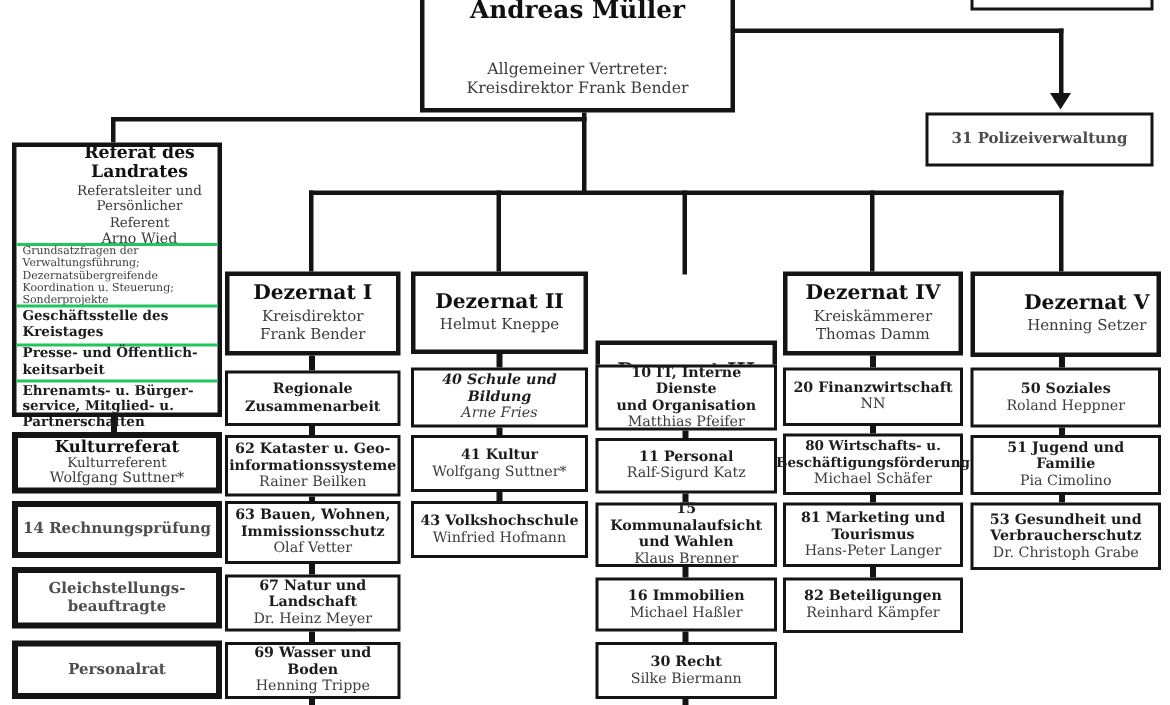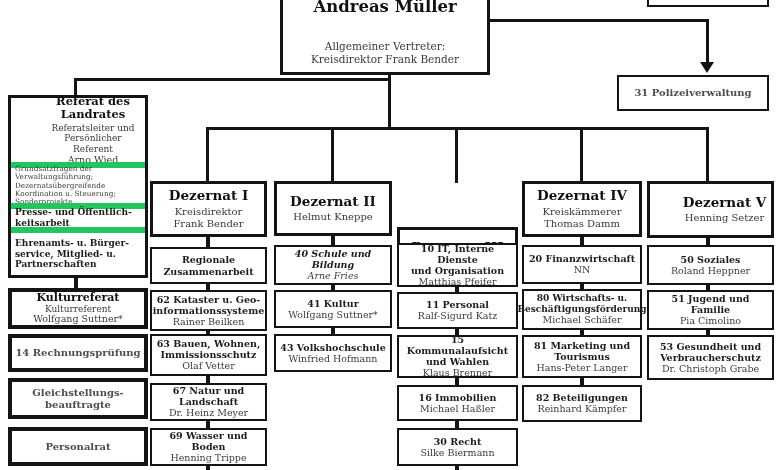--- a/index.html
+++ b/index.html
@@ -15,21 +15,21 @@
   .u-person{font-size:9.5px;line-height:1.15;color:#3c3c3c;margin-top:1px;}
   .hd-title{font-weight:bold;font-size:13.5px;line-height:1.15;color:#111;}
   .hd-person{font-size:10px;line-height:1.2;color:#3a3a3a;margin-top:2px;}
   .muted{color:#4d4d4d;}
   .hline,.vline{position:absolute;background:#141414;}
   .arrow-down{position:absolute;width:0;height:0;border-left:7px solid transparent;
               border-right:7px solid transparent;border-top:11px solid #141414;}
   
   .ref{justify-content:flex-start;align-items:stretch;}
   .ref-sec{box-sizing:border-box;width:100%;padding:1px 4px;text-align:left;}
-  .ref-sec + .ref-sec{border-top:6px solid #22c55e;}
+  .ref-sec + .ref-sec{border-top:2px solid #22c55e;}
   .ref-head{text-align:center;display:flex;flex-direction:column;justify-content:center;height:64px;padding-left:34px;}
   .ref-title{font-weight:bold;font-size:11.5px;line-height:1.18;color:#111;}
   .ref-sub{font-size:9px;line-height:1.18;color:#3a3a3a;margin-top:1px;}
   .ref-person{font-size:9.5px;color:#3a3a3a;line-height:1.15;}
   .ref-tasks{font-size:7.3px;line-height:1.1;color:#3c3c3c;height:41px;display:flex;flex-direction:column;justify-content:center;}
   .ref-bold{font-weight:bold;font-size:9px;line-height:1.2;color:#1c1c1c;display:flex;flex-direction:column;justify-content:center;}
 </style>
 </head>
 <body>
 
@@ -99,20 +99,24 @@
 Persönlicher Referent</div>
       <div class="ref-person">Arno Wied</div>
     </div>
     <div class="ref-sec ref-tasks">
       <div class="pre">Grundsatzfragen der
 Verwaltungsführung;
 Dezernatsübergreifende
 Koordination u. Steuerung;
 Sonderprojekte</div>
     </div>
+    <div class="ref-sec ref-bold" style="height:26px;">
+      <div class="pre">Geschäftsstelle des
+Kreistages</div>
+    </div>
     <div class="ref-sec ref-bold" style="height:24px;">
       <div class="pre">Presse- und Öffentlich-
 keitsarbeit</div>
     </div>
     <div class="ref-sec ref-bold" style="flex:1;">
       <div class="pre">Ehrenamts- u. Bürger-
 service, Mitglied- u.
 Partnerschaften</div>
     </div>
   </div>

